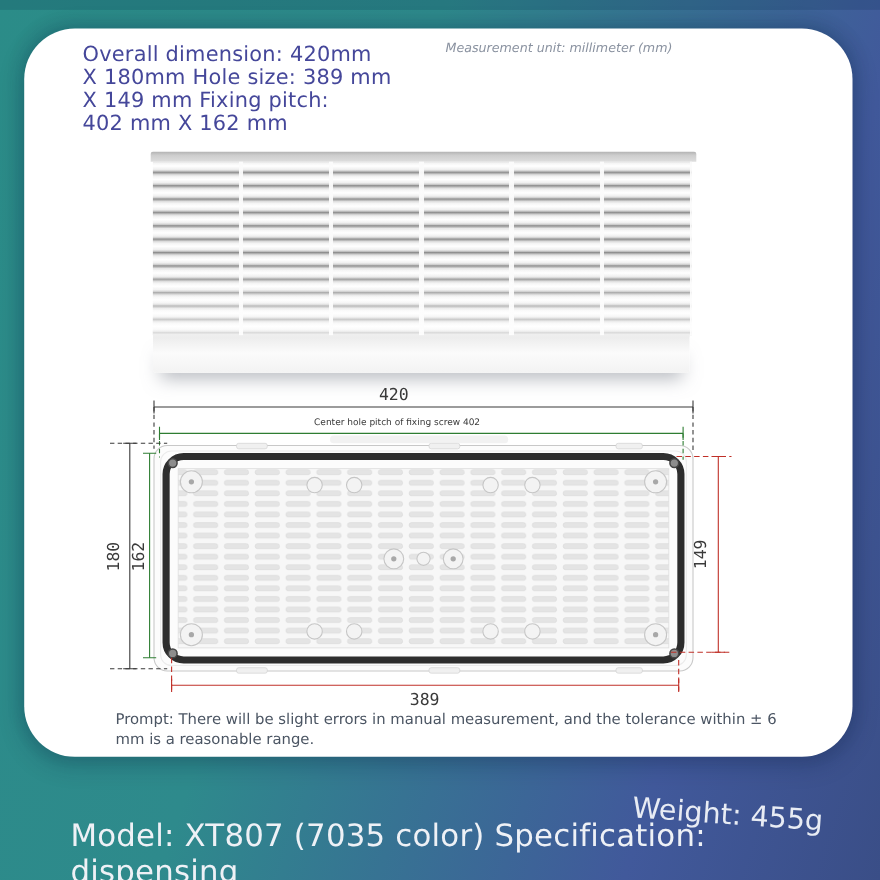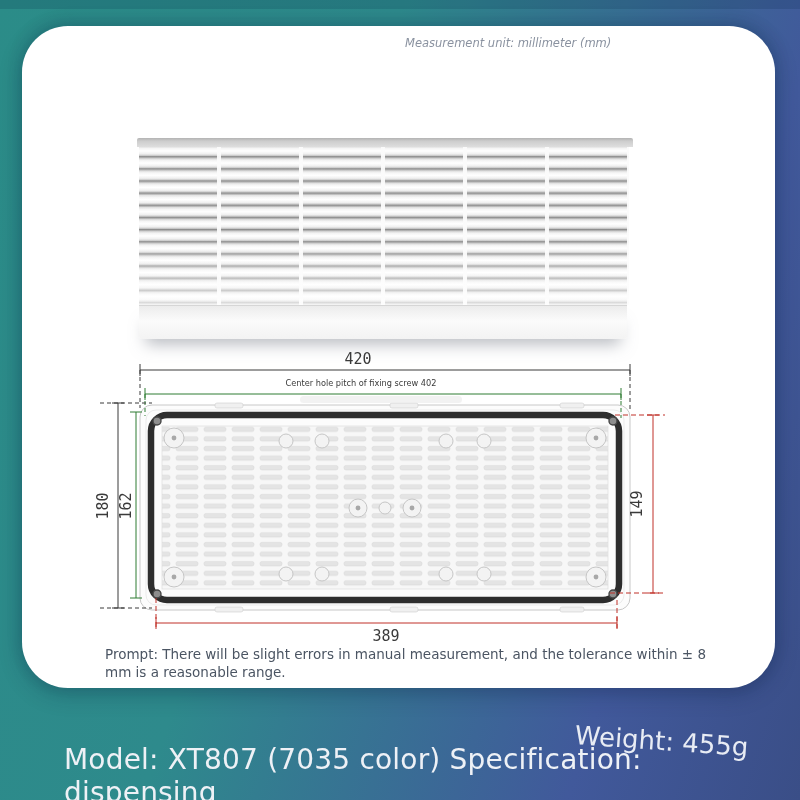--- a/index.html
+++ b/index.html
@@ -41,20 +41,26 @@
   svg text{font-family:"DejaVu Sans Mono","Liberation Mono",monospace;fill:#3a3a3a;}
   svg text.small-label{font-family:"DejaVu Sans","Liberation Sans",sans-serif;font-size:8.2px;}
   .dimnum{font-size:15px;}
 </style>
 </head>
 <body>
 
 <div class="stage">
   <div class="card">
 
+    <div class="spec-title">
+      <div>Overall dimension: 420mm</div>
+      <div>X 180mm Hole size: 389 mm</div>
+      <div> X 149 mm Fixing pitch:</div>
+      <div>402 mm X 162 mm</div>
+    </div>
 
     <div class="unit-note">Measurement unit: millimeter (mm)</div>
 
     <div class="louver">
       <div class="cap"></div>
       <div class="slats"></div>
       <div class="base"></div>
     </div>
 
     <svg class="drawing" width="610" height="300" viewBox="0 0 610 300">
@@ -159,18 +165,18 @@
       <g stroke="#c03028" stroke-width="1">
         <line x1="66" y1="275" x2="527" y2="275"></line>
         <line x1="66" y1="269" x2="66" y2="281"></line>
           <line x1="527" y1="269" x2="527" y2="281"></line>
         <line x1="66" y1="250" x2="66" y2="280" stroke-dasharray="5 3"></line>
         <line x1="527" y1="252" x2="527" y2="280" stroke-dasharray="5 3"></line>
       </g>
       <text class="dimnum" x="296" y="293" text-anchor="middle">389</text>
     </svg>
 
-    <div class="note">Prompt: There will be slight errors in manual measurement, and the tolerance within ± 8 mm is a reasonable range.</div>
+    <div class="note">Prompt: There will be slight errors in manual measurement, and the tolerance within ± 6 mm is a reasonable range.</div>
   </div>
 
   <div class="footer-model">Model: XT807 (7035 color) Specification: dispensing</div>
   <div class="footer-weight">Weight: 455g</div>
 </div>
 
 </body></html>

